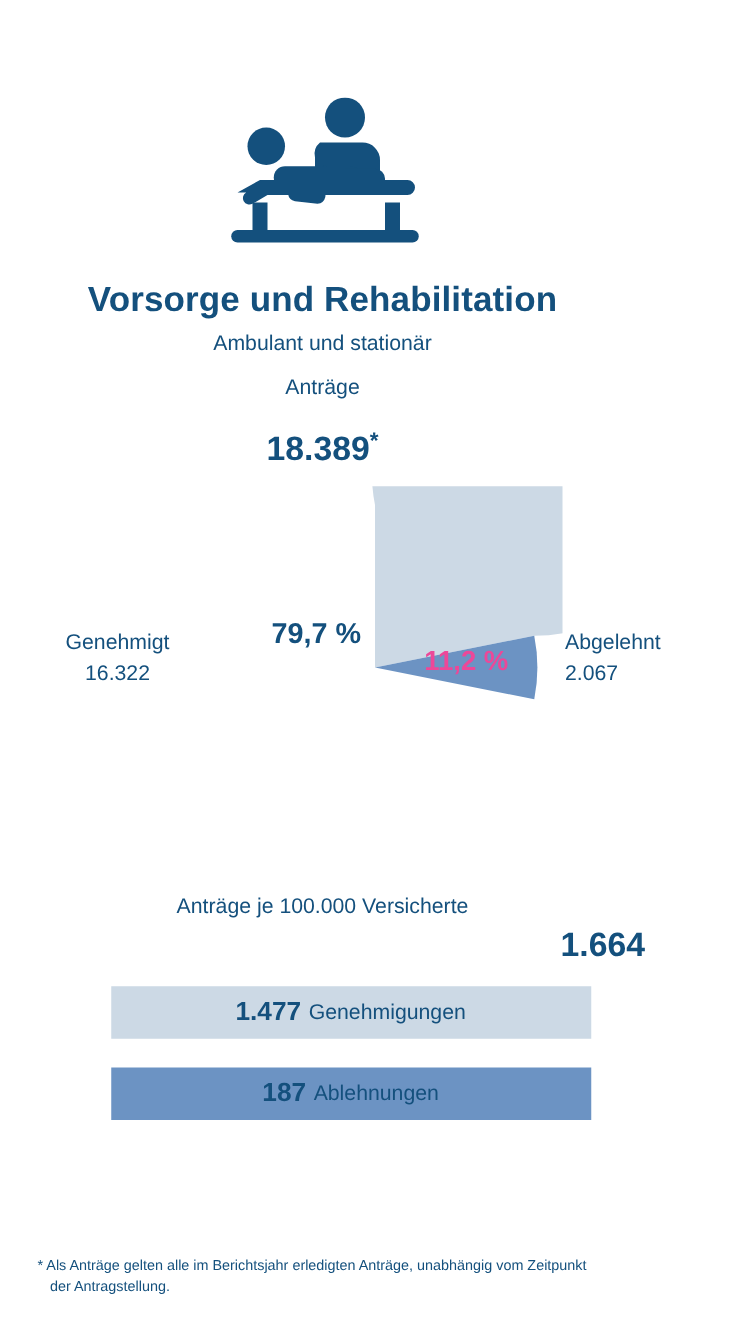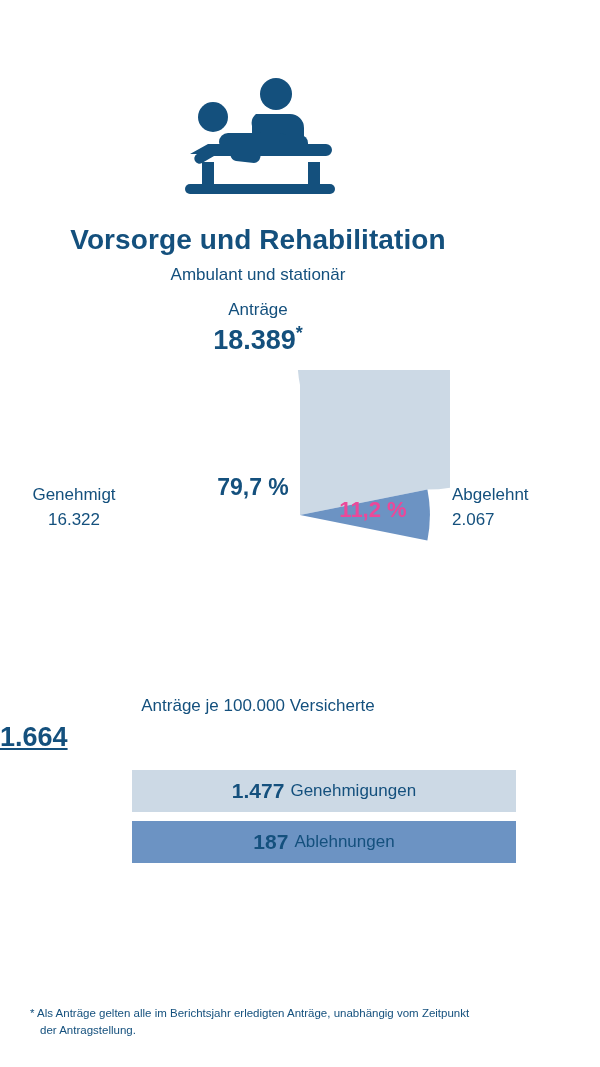--- a/index.html
+++ b/index.html
@@ -50,21 +50,21 @@
     text-align: center;
     font-size: 17px;
     color: #14507d;
     margin-top: 15px;
   }
   .applications-value {
     text-align: center;
     font-size: 27px;
     font-weight: bold;
     color: #14507d;
-    margin-top: 5px;
+    margin-top: 24px;
   }
   .applications-value .star {
     font-size: 18px;
     font-weight: bold;
     vertical-align: super;
     line-height: 0;
   }
   
   .pie-block {
     position: relative;
@@ -103,51 +103,51 @@
     position: absolute;
     font-size: 17px;
     line-height: 1.45;
     color: #14507d;
   }
   .side-label.left {
     left: 0;
     top: 113px;
     width: 148px;
     text-align: center;
+    padding-left: 20px;
   }
   .side-label.right {
     left: 452px;
     top: 113px;
     width: 148px;
     text-align: left;
   }
   .side-label .val {
     display: block;
   }
   
   .per-label {
     text-align: center;
     font-size: 17px;
     margin-top: 36px;
     color: #14507d;
   }
   .per-value {
-    text-align: left;
+    text-align: right;
     font-size: 27px;
     font-weight: bold;
     margin-top: 6px;
     color: #14507d;
-    text-decoration: underline;
   }
   .bars {
     margin-top: 17px;
     display: flex;
     flex-direction: column;
-    align-items: flex-end;
-    gap: 9px;
+    align-items: center;
+    gap: 23px;
     padding-left: 45px;
   }
   .bar {
     width: 384px;
     height: 42px;
     display: flex;
     align-items: center;
     justify-content: center;
     color: #14507d;
     font-size: 17px;

